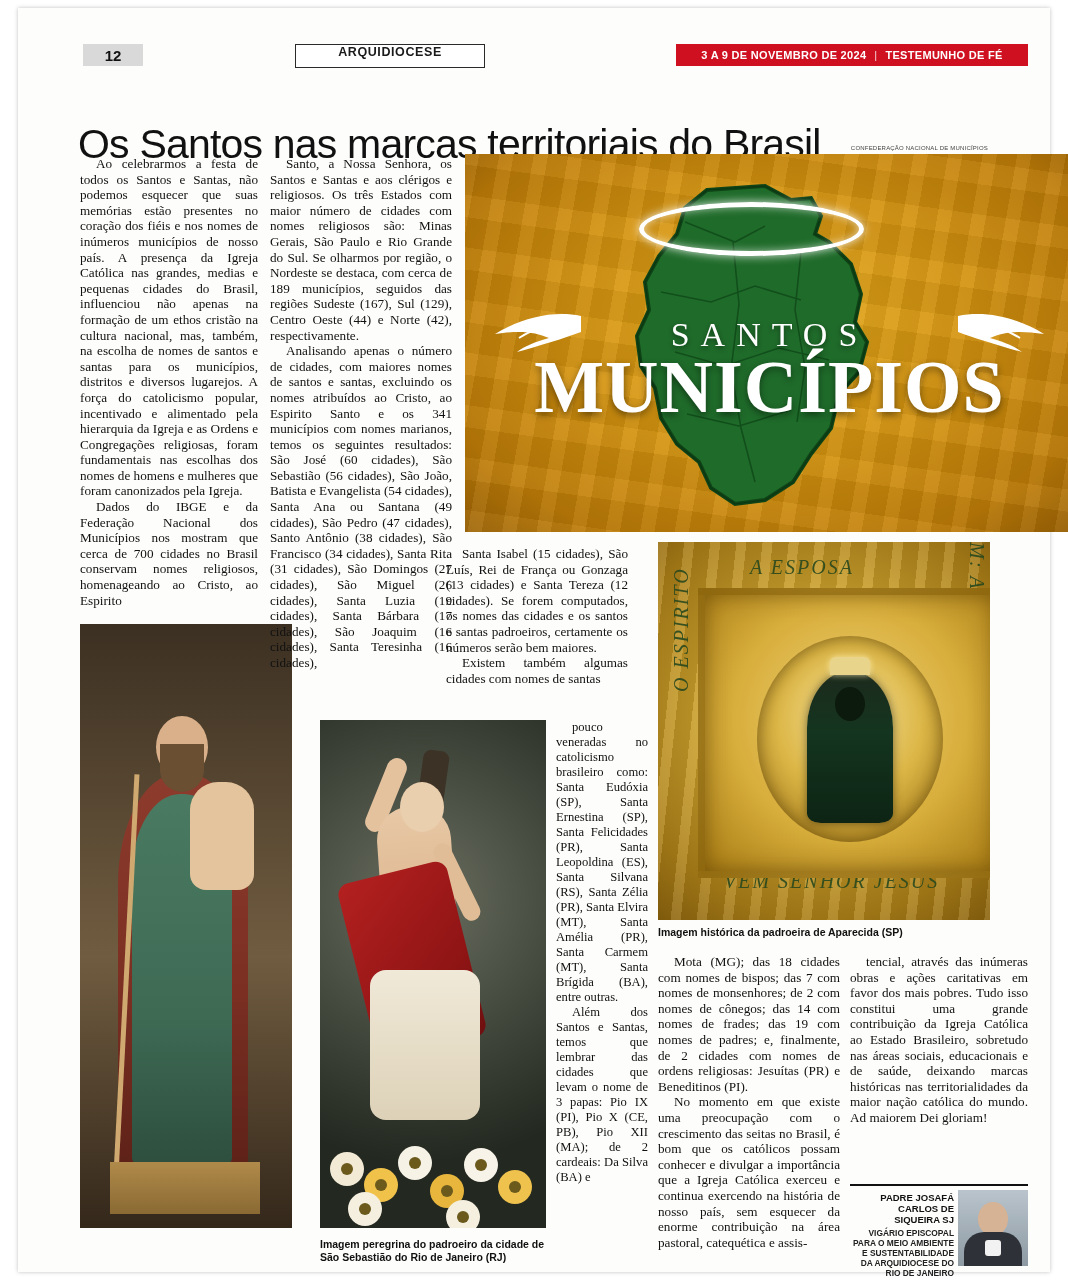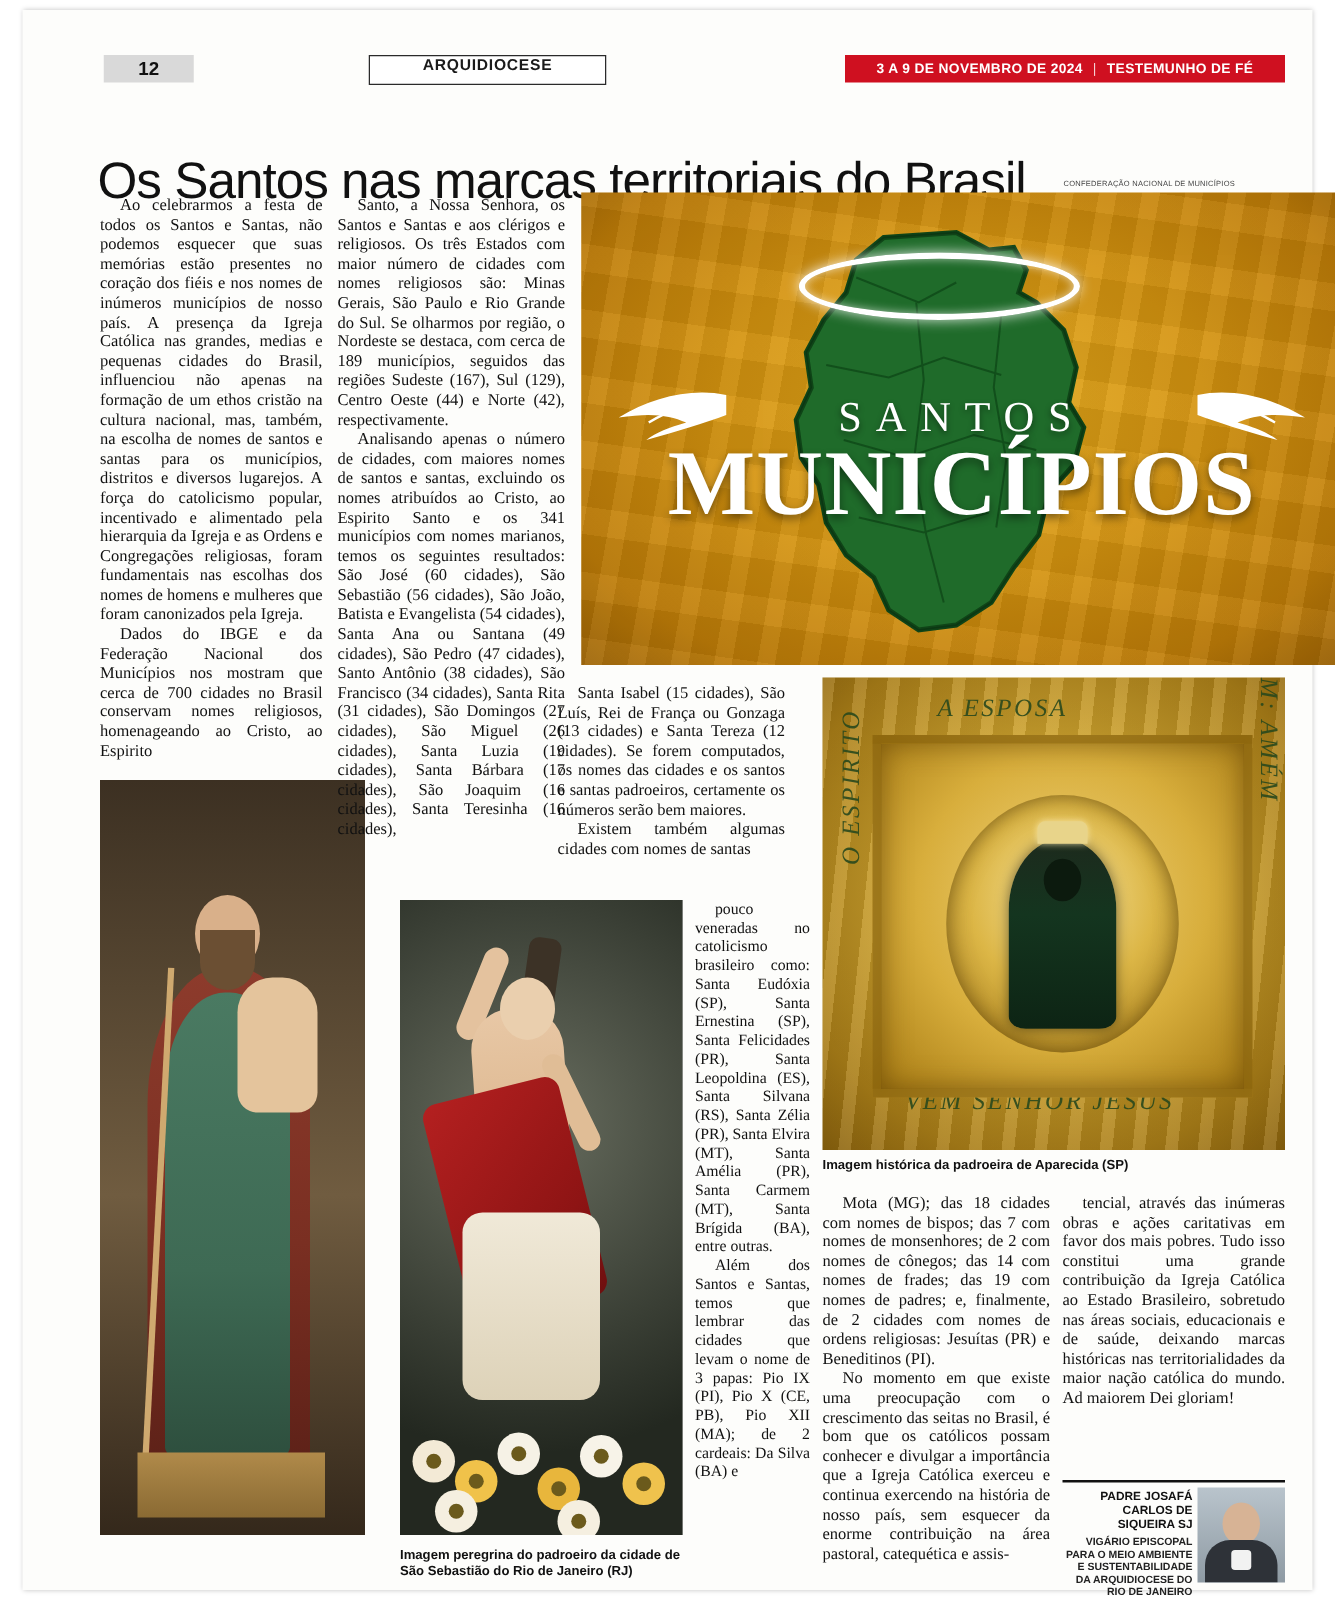--- a/index.html
+++ b/index.html
@@ -32,21 +32,21 @@
     position: absolute;
     left: 65px;
     top: 36px;
     width: 945px;
     height: 24px;
   }
   .page-num {
     position: absolute;
     left: 0;
     top: 0;
-    width: 72px;
+    width: 60px;
     height: 22px;
     background: #d9d9d9;
     color: #111;
     font-family: "Liberation Sans", sans-serif;
     font-weight: bold;
     font-size: 15px;
     display: flex;
     align-items: center;
     justify-content: center;
   }
@@ -210,21 +210,21 @@
     text-shadow: 0 3px 7px rgba(0,0,0,0.45);
     line-height: 1;
     font-weight: bold;
   }
 
   
   .aparecida {
     position: absolute;
     left: 640px;
     top: 534px;
-    width: 370px;
+    width: 332px;
     height: 378px;
     background:
       radial-gradient(circle at 50% 45%, #e8c453 0%, #cfa42f 42%, #ab7f18 78%, #8a620d 100%);
     overflow: hidden;
   }
   .aparecida .gfold {
     position: absolute; inset: 0;
     background: repeating-linear-gradient(96deg, rgba(255,255,255,0.10) 0 10px, rgba(0,0,0,0.09) 10px 26px);
   }
   .aparecida .frame {

